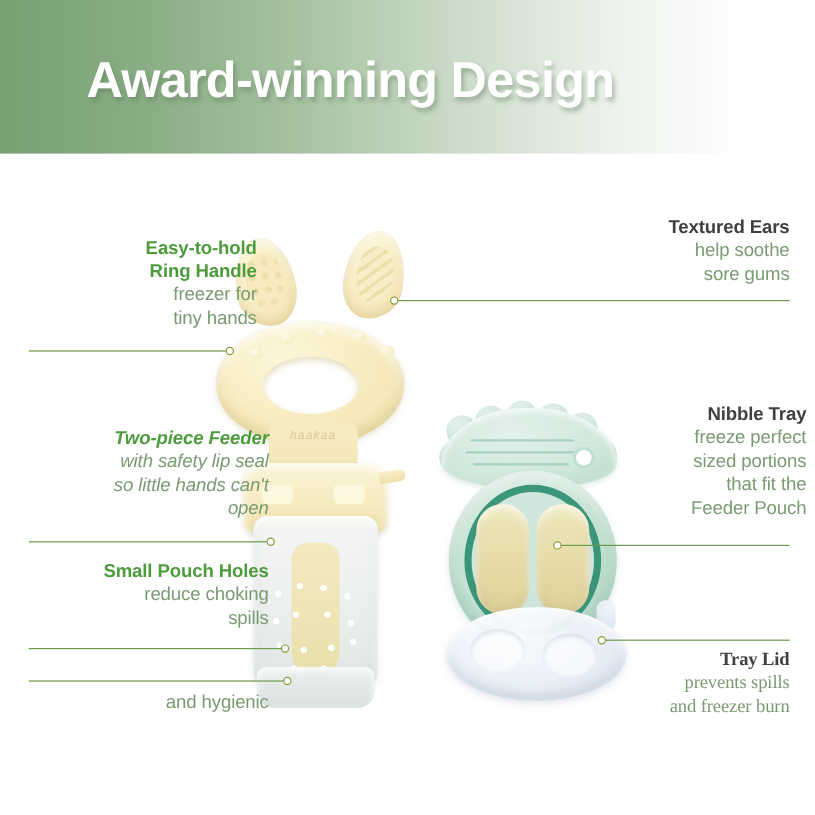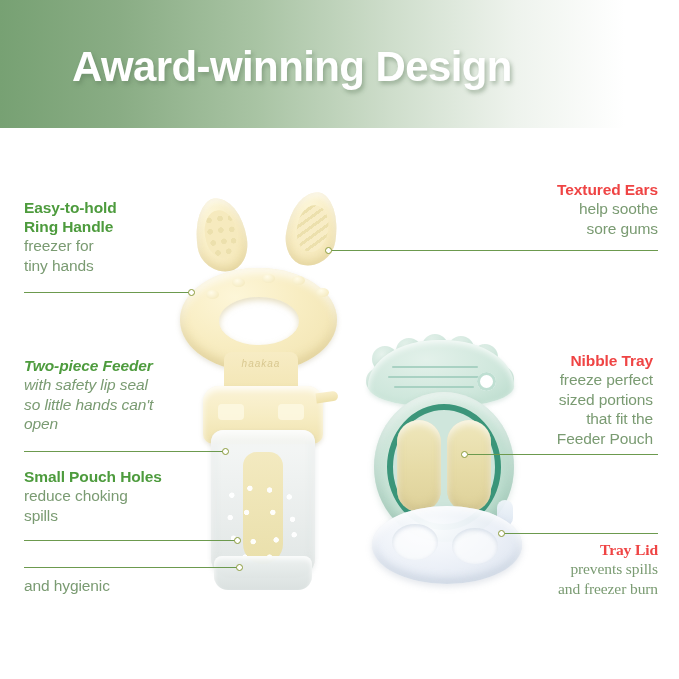--- a/index.html
+++ b/index.html
@@ -7,25 +7,25 @@
 
   #stage{position:relative;width:679px;height:679px;background:#fff;}
 
   
   .header{position:absolute;left:0;top:0;width:679px;height:128px;
     background:linear-gradient(90deg,#77a173 0%,#8aad85 18%,#a9c4a4 38%,#cfdecc 58%,#eef3ed 76%,#ffffff 92%,#ffffff 100%);}
   .header-title{position:absolute;left:72px;top:43px;font-size:42px;font-weight:bold;color:#ffffff;
     letter-spacing:-0.6px;text-shadow:2px 3px 4px rgba(90,120,88,.45);white-space:nowrap;}
 
   
-  .callout{position:absolute;}
+  .callout{position:absolute;text-align:right;}
   .callout .c-title{color:#4d9b3d;font-weight:bold;font-size:15.5px;line-height:19px;letter-spacing:-0.1px;}
   .callout .c-body{color:#7a9b72;font-size:15.5px;line-height:19.5px;letter-spacing:-0.1px;}
   .callout.right{text-align:right;}
-  .callout.right .c-title{color:#ef4444;}
+  .callout.right .c-title{color:#404040;}
 
   
   .lead{position:absolute;height:1px;background:#6c9a4e;}
   .dot{position:absolute;width:7px;height:7px;border-radius:50%;border:1.3px solid #8a9b3a;background:#ffffff;box-sizing:border-box;}
 
   
   .prod{position:absolute;}
 
   .ring{position:absolute;left:180px;top:268px;width:157px;height:104px;border-radius:50%;
     background:radial-gradient(ellipse at 35% 28%,#fdf6d8 0%,#f8edc2 45%,#f0e2ae 100%);
@@ -228,21 +228,21 @@
   <div class="callout" style="left:24px;top:576px;width:200px;">
     <div class="c-body">and hygienic</div>
   </div>
 
   <div class="callout right" style="left:438px;top:180px;width:220px;">
     <div class="c-title">Textured Ears</div>
     <div class="c-body">help soothe</div>
     <div class="c-body">sore gums</div>
   </div>
 
-  <div class="callout right" style="left:433px;top:336px;width:220px;margin-top:15px;">
+  <div class="callout right" style="left:452px;top:336px;width:220px;">
     <div class="c-title">Nibble Tray</div>
     <div class="c-body">freeze perfect</div>
     <div class="c-body">sized portions</div>
     <div class="c-body">that fit the</div>
     <div class="c-body">Feeder Pouch</div>
   </div>
 
   <div class="callout right" style="left:438px;top:540px;width:220px;font-family:Liberation Serif, serif;">
     <div class="c-title">Tray Lid</div>
     <div class="c-body">prevents spills</div>

